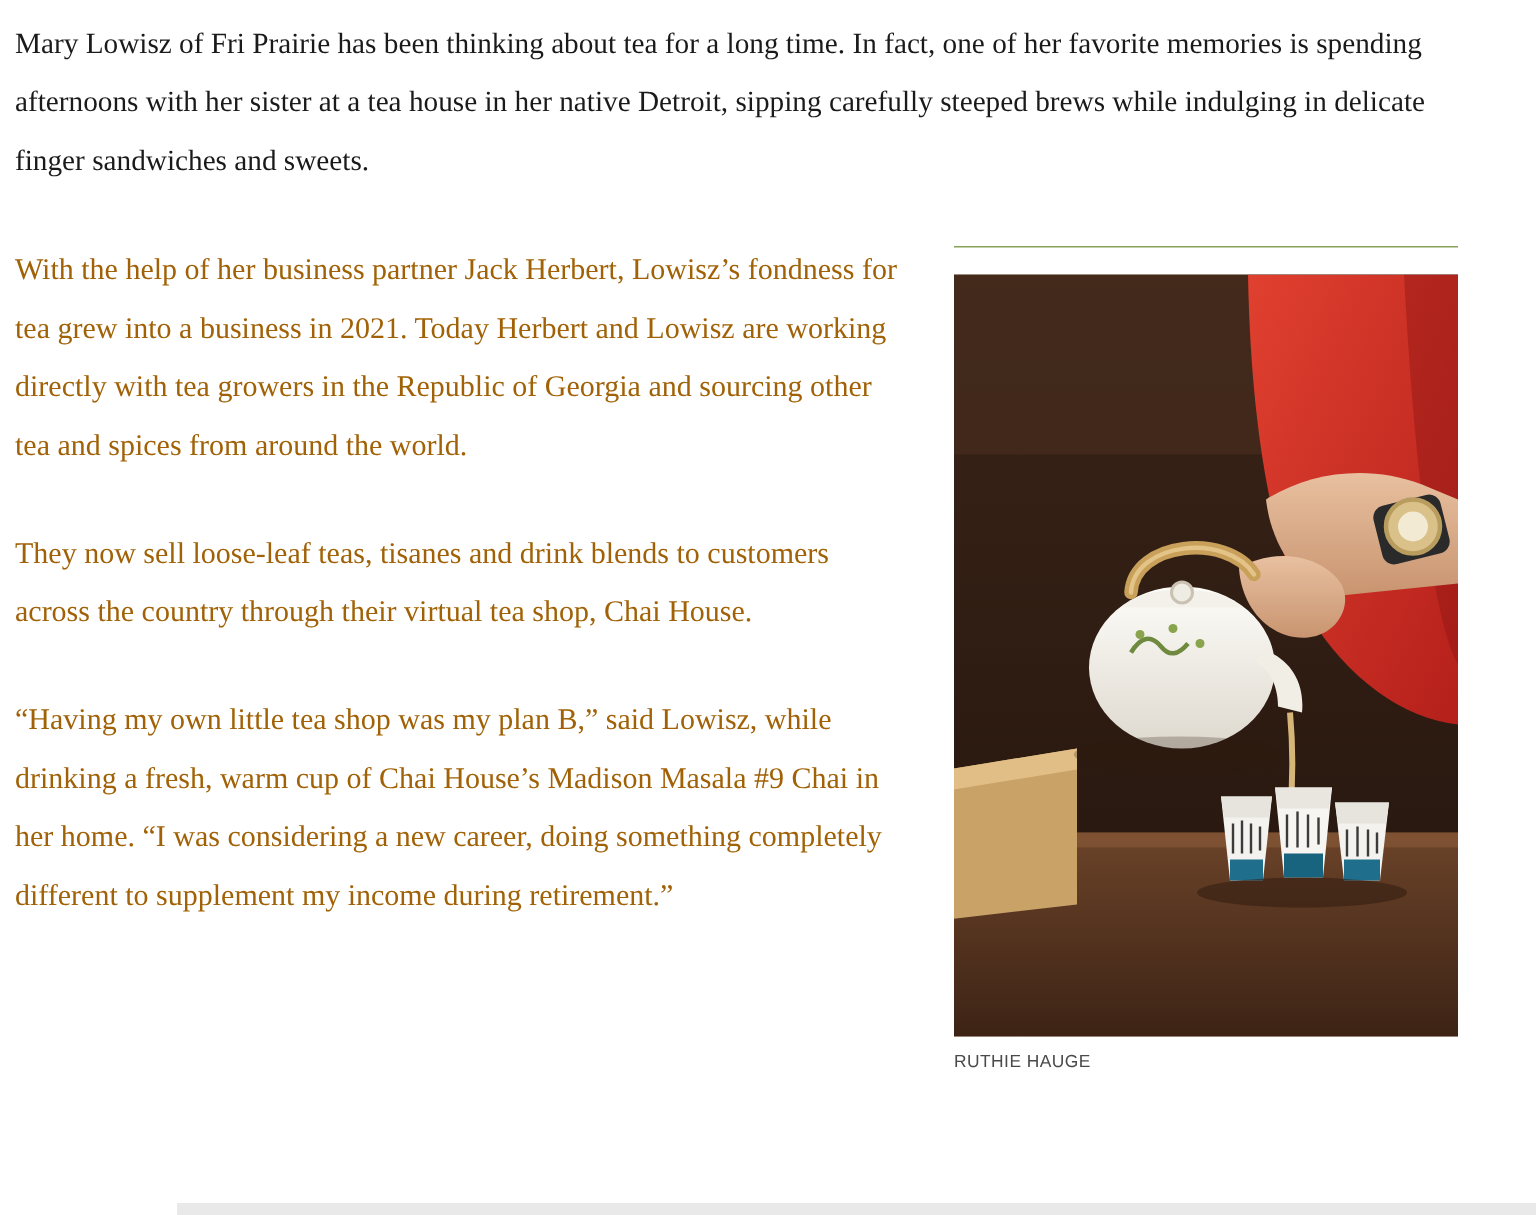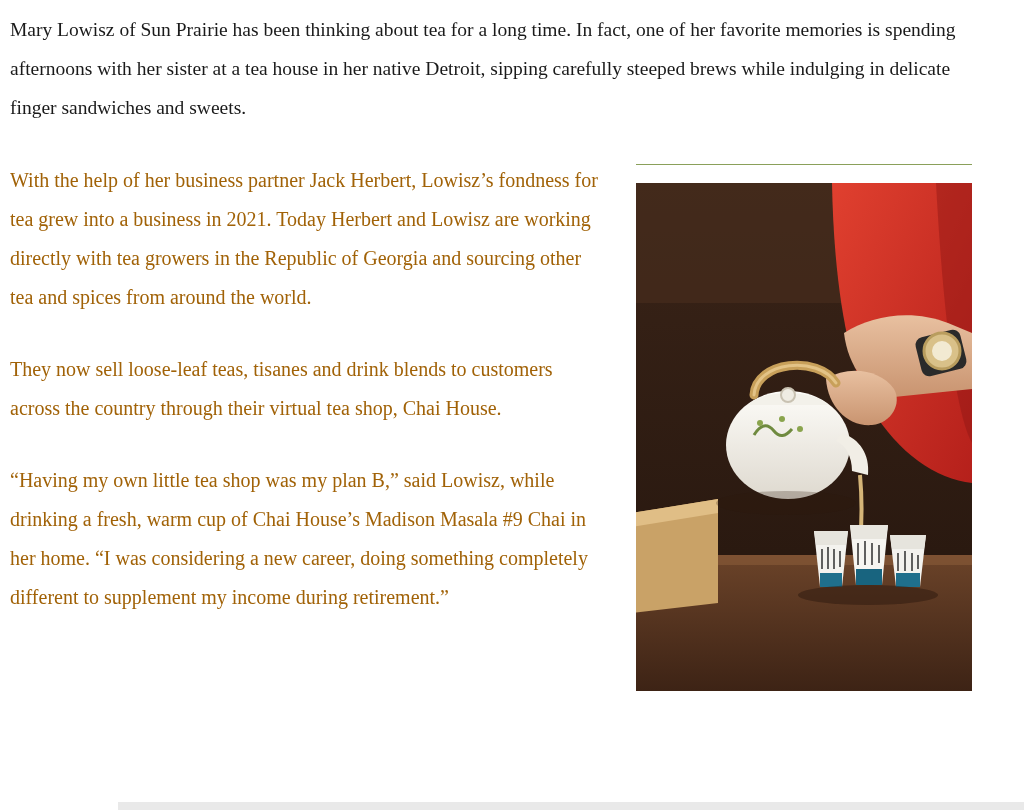--- a/index.html
+++ b/index.html
@@ -118,21 +118,21 @@
     width: 906px;
     height: 8px;
     background: #e9e9e9;
   }
 </style>
 </head>
 <body>
 
 <div class="page">
 
-  <p class="lede">Mary Lowisz of Sun Prairie has been thinking about tea for a long time. In fact, one of her favorite memories is spending afternoons with her sister at a tea house in her native Detroit, sipping carefully steeped brews while indulging in delicate finger sandwiches and sweets.</p>
+  <p class="lede">Mary Lowisz of Fri Prairie has been thinking about tea for a long time. In fact, one of her favorite memories is spending afternoons with her sister at a tea house in her native Detroit, sipping carefully steeped brews while indulging in delicate finger sandwiches and sweets.</p>
 
   <div class="body-wrap">
 
     <div class="col-text">
       <p class="para">With the help of her business partner Jack Herbert, Lowisz’s fondness for tea grew into a business in 2021. Today Herbert and Lowisz are working directly with tea growers in the Republic of Georgia and sourcing other tea and spices from around the world.</p>
       <p class="para">They now sell loose-leaf teas, tisanes and drink blends to customers across the country through their virtual tea shop, Chai House.</p>
       <p class="para">“Having my own little tea shop was my plan B,” said Lowisz, while drinking a fresh, warm cup of Chai House’s Madison Masala #9 Chai in her home. “I was considering a new career, doing something completely different to supplement my income during retirement.”</p>
     </div>
 
     <div class="col-media">
@@ -218,20 +218,21 @@
               <path d="M254 352 L290 352 L284 404 L260 404 Z" fill="#f3f2ee"></path>
               <path d="M254 352 L290 352 L288 366 L256 366 Z" fill="#e6e4dd"></path>
               <rect x="260" y="390" width="24" height="14" fill="#1f6f8c"></rect>
               <path d="M262 370 l0 18 M269 368 l0 20 M276 370 l0 18 M282 372 l0 14" stroke="#3b3b3b" stroke-width="1.6"></path>
             </g>
 
             <ellipse cx="232" cy="412" rx="70" ry="10" fill="#2c170d" opacity="0.5"></ellipse>
             <ellipse cx="150" cy="320" rx="70" ry="12" fill="#2c170d" opacity="0.25"></ellipse>
           </svg>
         </div>
+        <div class="credit">RUTHIE HAUGE</div>
       </figure>
     </div>
 
   </div>
 
   <div class="bottom-strip">
     <div class="bottom-shadow"></div>
   </div>
 
 </div>

